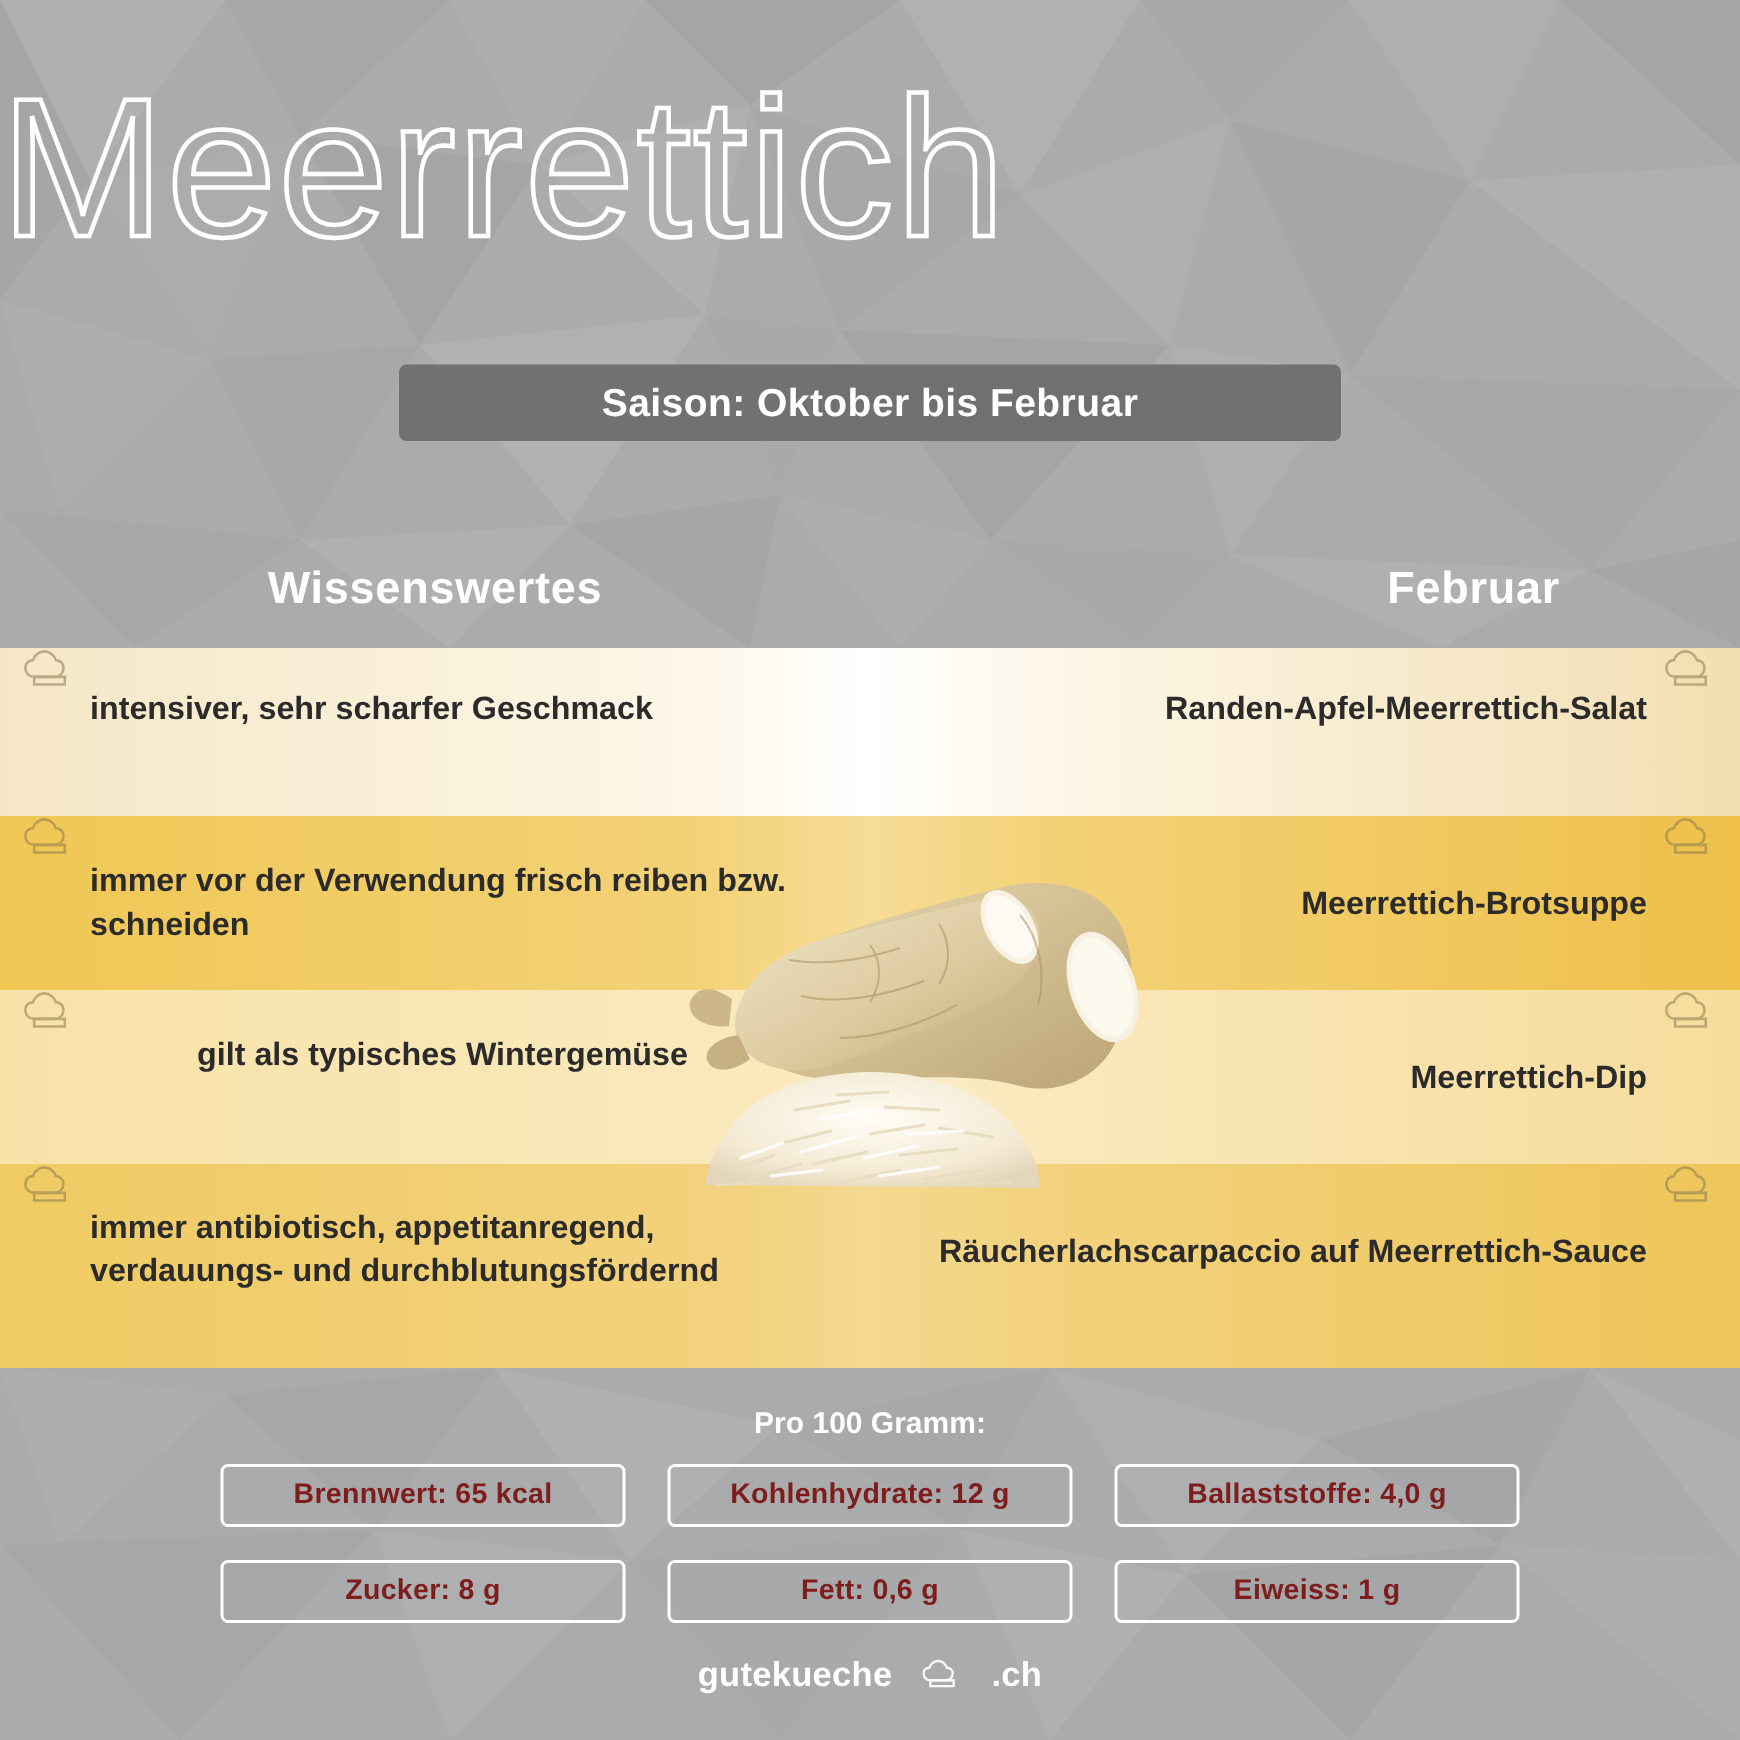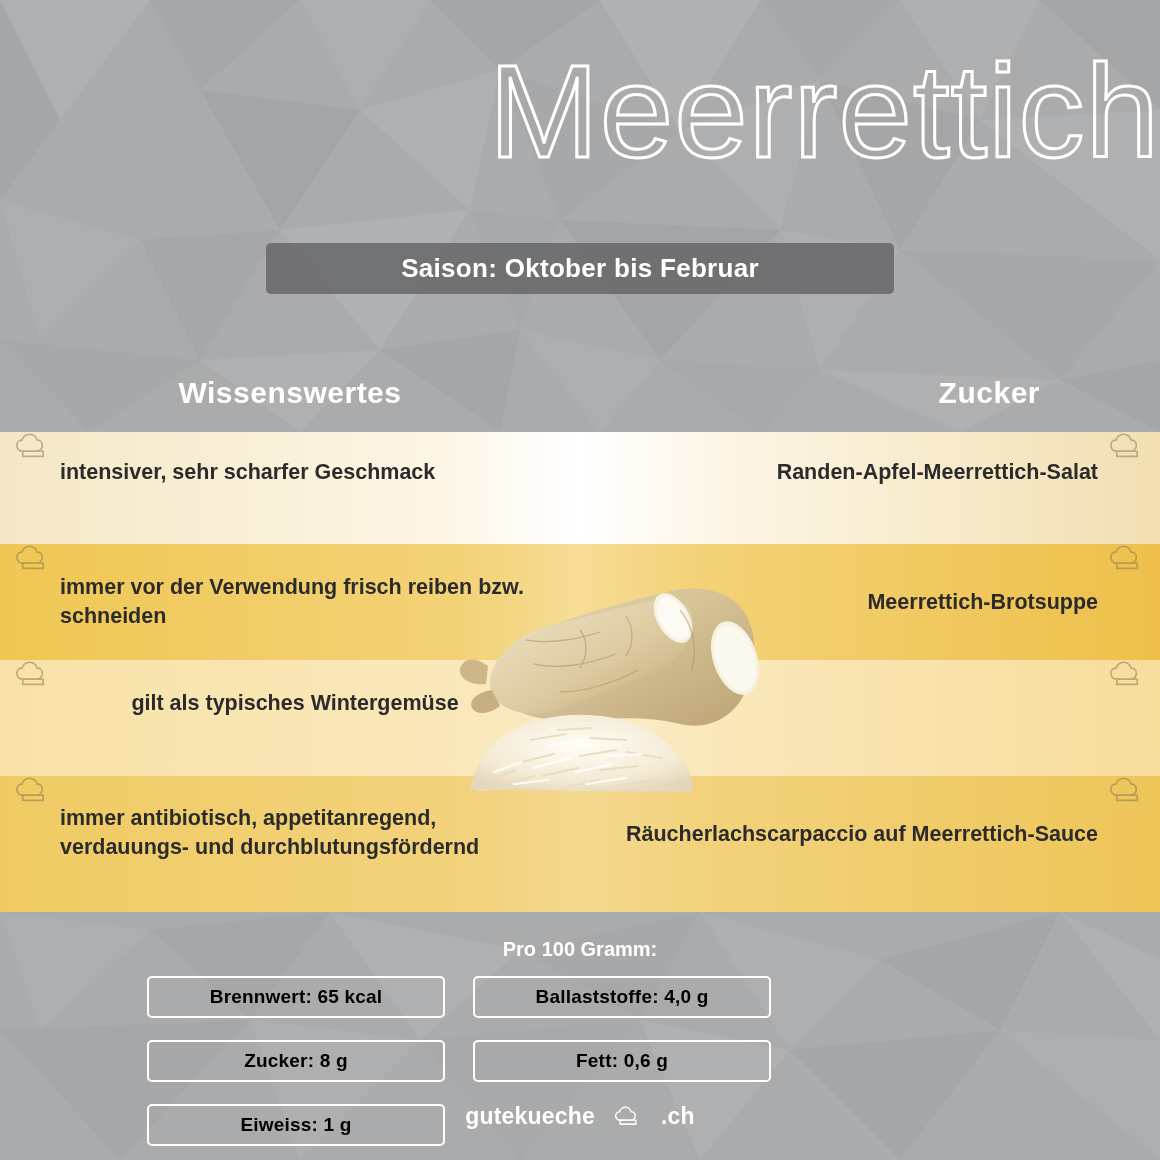--- a/index.html
+++ b/index.html
@@ -13,21 +13,21 @@
 
   
   #bg-poly { position:absolute; inset:0; width:1160px; height:1160px; z-index:0; }
 
   #page { position:absolute; inset:0; z-index:2; }
 
   
   .title {
     position:absolute;
     top:42px; left:0; width:100%;
-    text-align:right;
+    text-align:left;
     font-size:132px;
     line-height:140px;
     font-weight:400;
     letter-spacing:1px;
     color:transparent;
     -webkit-text-stroke:3px #ffffff;
     text-shadow:none;
   }
 
   .season-badge {
@@ -114,25 +114,25 @@
     font-weight:bold;
   }
   .nutri-grid {
     position:absolute;
     top:976px; left:147px;
     width:866px;
     display:flex; flex-wrap:wrap;
     gap:22px 28px;
   }
   .nutri-item {
-    width:298px; height:42px;
+    width:270px; height:42px;
     border:2px solid #ffffff;
     border-radius:5px;
     display:flex; align-items:center; justify-content:center;
-    color:#000000;
+    color:#7f1d1d;
     font-size:19px;
     font-weight:bold;
     letter-spacing:0.2px;
   }
 
   .footer {
     position:absolute;
     bottom:30px; left:0; width:100%;
     text-align:center;
     color:#ffffff;
@@ -198,21 +198,21 @@
 
 <div id="page">
 
   <div class="title">Meerrettich</div>
 
   <div class="season-badge">
     <span>Saison: Oktober bis Februar</span>
   </div>
 
   <div class="col-head left">Wissenswertes</div>
-  <div class="col-head right">Zucker</div>
+  <div class="col-head right">Februar</div>
 
   <div class="rows">
 
     <div class="row row-1">
       <div class="inner">
         <svg class="chef l" viewBox="0 0 40 34">
           <path d="M8 22c-4 0-7-3-7-7 0-4 3-6 6-6 1-4 5-7 9-7s8 3 9 7c3 0 6 2 6 6 0 4-3 7-7 7z" fill="none" stroke="#8a7c4e" stroke-width="2"></path>
           <path d="M8 22h24v6H8z" fill="none" stroke="#8a7c4e" stroke-width="2"></path>
         </svg>
         <div class="text-left" style="top:26px;">intensiver, sehr scharfer Geschmack</div>
@@ -239,20 +239,21 @@
       </div>
     </div>
 
     <div class="row row-3">
       <div class="inner">
         <svg class="chef l" viewBox="0 0 40 34">
           <path d="M8 22c-4 0-7-3-7-7 0-4 3-6 6-6 1-4 5-7 9-7s8 3 9 7c3 0 6 2 6 6 0 4-3 7-7 7z" fill="none" stroke="#8a7c4e" stroke-width="2"></path>
           <path d="M8 22h24v6H8z" fill="none" stroke="#8a7c4e" stroke-width="2"></path>
         </svg>
         <div class="text-left" style="top:29px;text-align:center;">gilt als typisches Wintergemüse</div>
+        <div class="text-right" style="top:44px;">Meerrettich-Dip</div>
         <svg class="chef r" viewBox="0 0 40 34">
           <path d="M8 22c-4 0-7-3-7-7 0-4 3-6 6-6 1-4 5-7 9-7s8 3 9 7c3 0 6 2 6 6 0 4-3 7-7 7z" fill="none" stroke="#8a7c4e" stroke-width="2"></path>
           <path d="M8 22h24v6H8z" fill="none" stroke="#8a7c4e" stroke-width="2"></path>
         </svg>
       </div>
     </div>
 
     <div class="row row-4">
       <div class="inner">
         <svg class="chef l" viewBox="0 0 40 34">
@@ -333,20 +334,21 @@
         <path d="M176 216 L212 214"></path>
         <path d="M84 244 L118 240"></path>
       <path d="M156 244 L196 238"></path>
     </g>
   </svg>
 
   <div class="nutri-title">Pro 100 Gramm:</div>
 
   <div class="nutri-grid">
     <div class="nutri-item">Brennwert: 65 kcal</div>
+    <div class="nutri-item">Kohlenhydrate: 12 g</div>
     <div class="nutri-item">Ballaststoffe: 4,0 g</div>
     <div class="nutri-item">Zucker: 8 g</div>
     <div class="nutri-item">Fett: 0,6 g</div>
     <div class="nutri-item">Eiweiss: 1 g</div>
   </div>
 
   <div class="footer">
     <span>gutekueche</span>
     <svg class="fchef" viewBox="0 0 40 34">
       <path d="M8 22c-4 0-7-3-7-7 0-4 3-6 6-6 1-4 5-7 9-7s8 3 9 7c3 0 6 2 6 6 0 4-3 7-7 7z" fill="none" stroke="#ffffff" stroke-width="2.4"></path>

